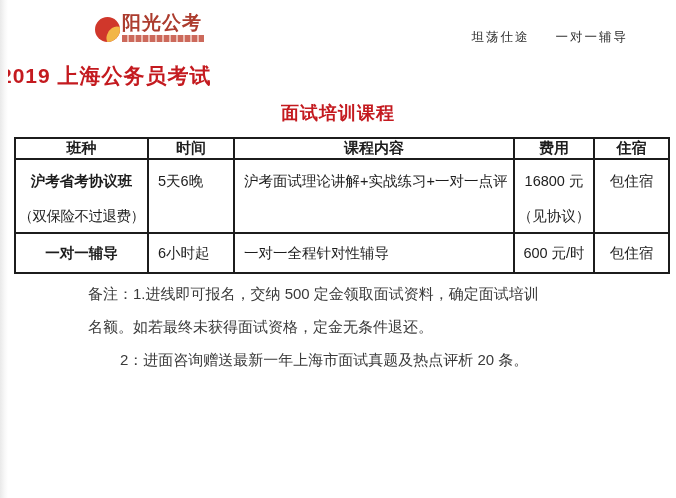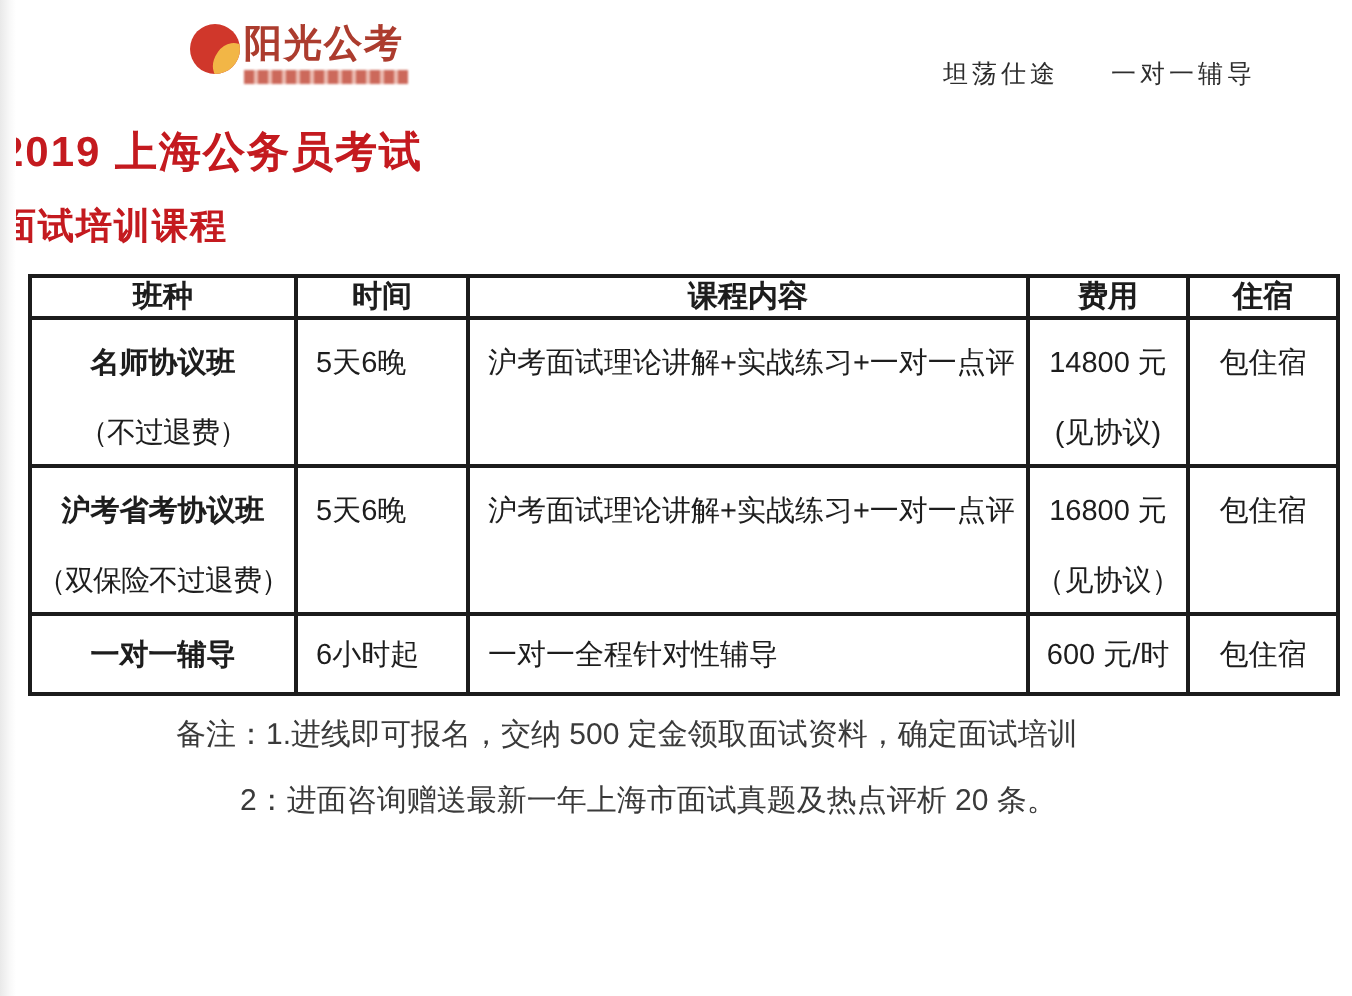--- a/index.html
+++ b/index.html
@@ -23,21 +23,21 @@
     background: linear-gradient(90deg, #e9e9e9 0%, #f8f8f8 60%, #ffffff 100%);
     pointer-events: none;
   }
 
   
   .header { position: relative; height: 54px; }
 
   .brand {
     position: absolute;
     left: 95px; top: 12px;
-    display: flex; align-items: flex-start;
+    display: flex; align-items: flex-end;
   }
   .sun-icon {
     position: relative;
     width: 25px; height: 25px;
     border-radius: 50%;
     background: #d0372b;
     margin-right: 2px;
     overflow: hidden;
   }
   .sun-icon i {
@@ -78,20 +78,21 @@
   .title-main {
     margin-top: 8px;
     text-align: left;
     font-size: 21px;
     font-weight: bold;
     color: #c41a1f;
     letter-spacing: 1px;
   }
   .title-sub {
     margin-top: 11px;
+    text-align: center;
     font-size: 18px;
     font-weight: bold;
     color: #c41a1f;
     letter-spacing: 1px;
   }
 
   
   table.course {
     border-collapse: collapse;
     table-layout: fixed;
@@ -172,33 +173,20 @@
     <thead>
       <tr>
         <th>班种</th>
         <th>时间</th>
         <th>课程内容</th>
         <th>费用</th>
         <th>住宿</th>
       </tr>
     </thead>
     <tbody>
-      <tr class="tall">
-        <td class="name">
-          <span>名师协议班</span>
-          <span class="line2">（不过退费）</span>
-        </td>
-        <td class="time">5天6晚</td>
-        <td class="content">沪考面试理论讲解+实战练习+一对一点评</td>
-        <td class="fee">
-          <span>14800 元</span>
-          <span class="line2">(见协议)</span>
-        </td>
-        <td class="stay">包住宿</td>
-      </tr>
       <tr class="tall">
         <td class="name">
           <span>沪考省考协议班</span>
           <span class="line2">（双保险不过退费）</span>
         </td>
         <td class="time">5天6晚</td>
         <td class="content">沪考面试理论讲解+实战练习+一对一点评</td>
         <td class="fee">
           <span>16800 元</span>
           <span class="line2">（见协议）</span>
@@ -210,16 +198,17 @@
         <td class="time">6小时起</td>
         <td class="content">一对一全程针对性辅导</td>
         <td class="fee">600 元/时</td>
         <td class="stay">包住宿</td>
       </tr>
     </tbody>
   </table>
 
   <div class="notes">
     <div class="note-line">备注：1.进线即可报名，交纳 500 定金领取面试资料，确定面试培训</div>
+    <div class="note-line">名额。如若最终未获得面试资格，定金无条件退还。</div>
     <div class="note-line indent">2：进面咨询赠送最新一年上海市面试真题及热点评析 20 条。</div>
   </div>
 
 </div>
 
 </body></html>

